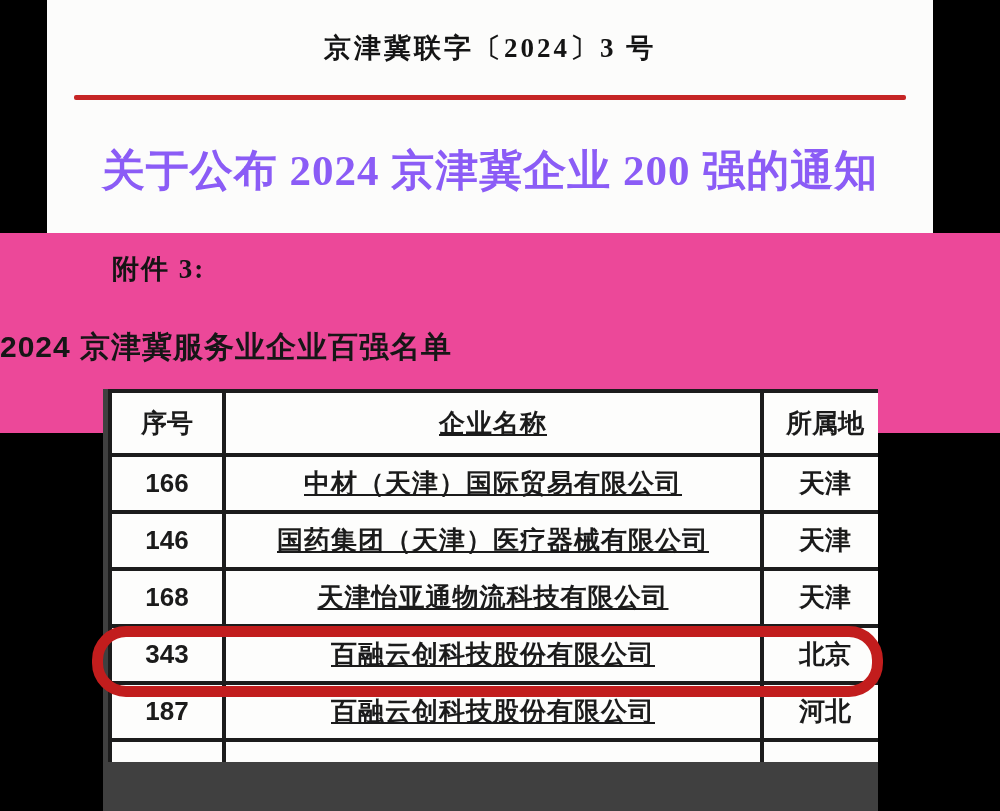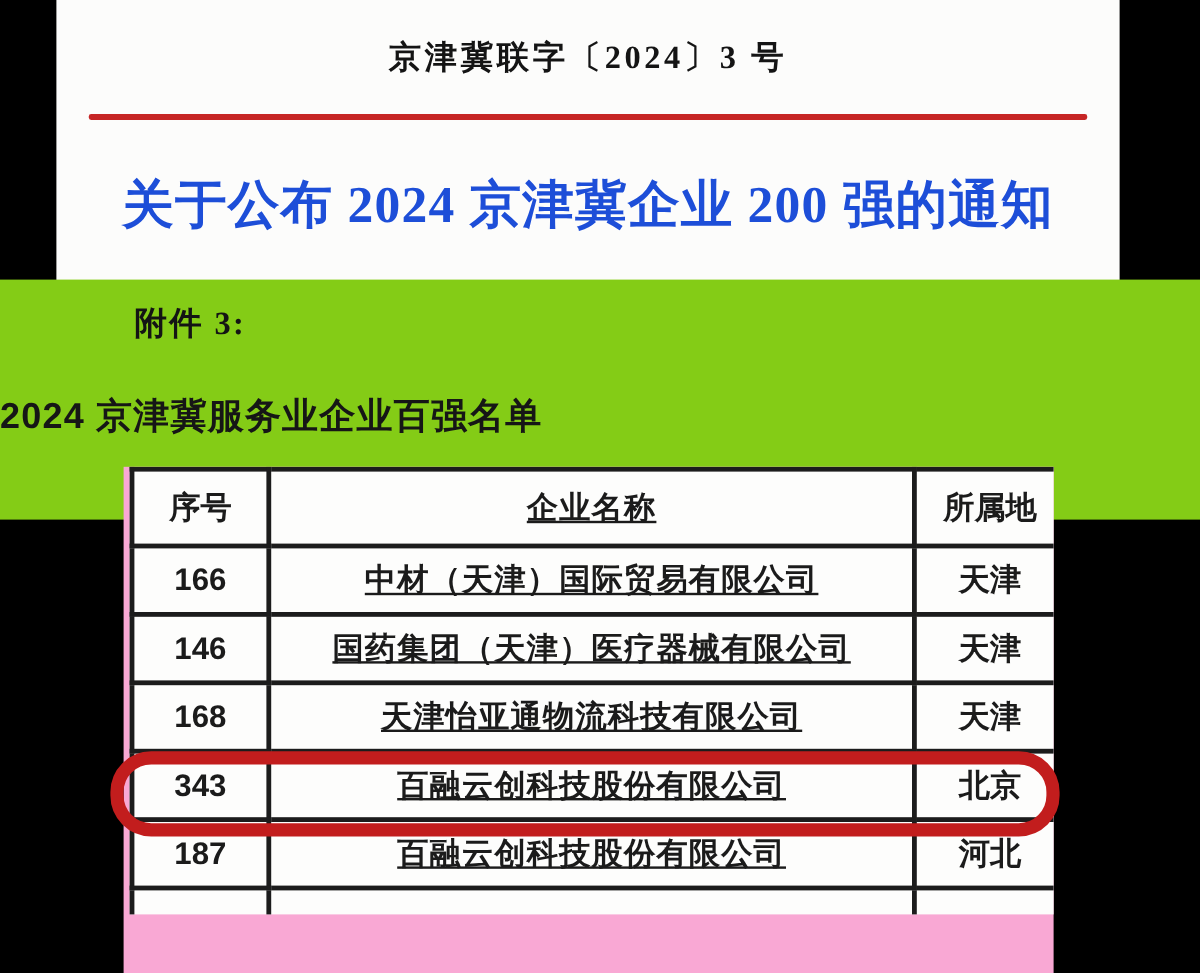--- a/index.html
+++ b/index.html
@@ -28,49 +28,49 @@
     position: absolute; left: 27px; top: 95px;
     width: 832px; height: 5px;
     border-radius: 2px;
   }
   .doc-title {
     position: absolute; top: 142px; left: 0; width: 100%;
     margin: 0;
     text-align: center;
     font-size: 43px; font-weight: 800;
     letter-spacing: 1px;
-    color: #1d4ed8;
+    color: #8b5cf6;
   }
 
   
   .mid-panel {
     position: absolute; left: 0; top: 233px;
     width: 1000px; height: 200px;
-    background: #84cc16;
+    background: #ec4899;
   }
   .attachment {
     position: absolute; left: 112px; top: 18px;
     font-size: 27px; font-weight: 600;
     letter-spacing: 2px;
     color: #141414;
   }
   .list-title {
     position: absolute; top: 94px; left: 0; width: 100%;
     margin: 0;
     font-size: 30px; font-weight: bold;
     letter-spacing: 1px;
     font-family: "Liberation Sans", "DejaVu Sans", sans-serif;
     color: #161616;
   }
 
   
   .table-panel {
     position: absolute; left: 103px; top: 389px;
     width: 775px; height: 422px;
-    background: #f9a8d4;
+    background: #404040;
     overflow: hidden;
   }
   .rank-table {
     position: absolute; left: 5px; top: 0;
     border-collapse: collapse;
     table-layout: fixed;
     width: 766px;
     background: #fdfdfc;
   }
   .rank-table th, .rank-table td {

